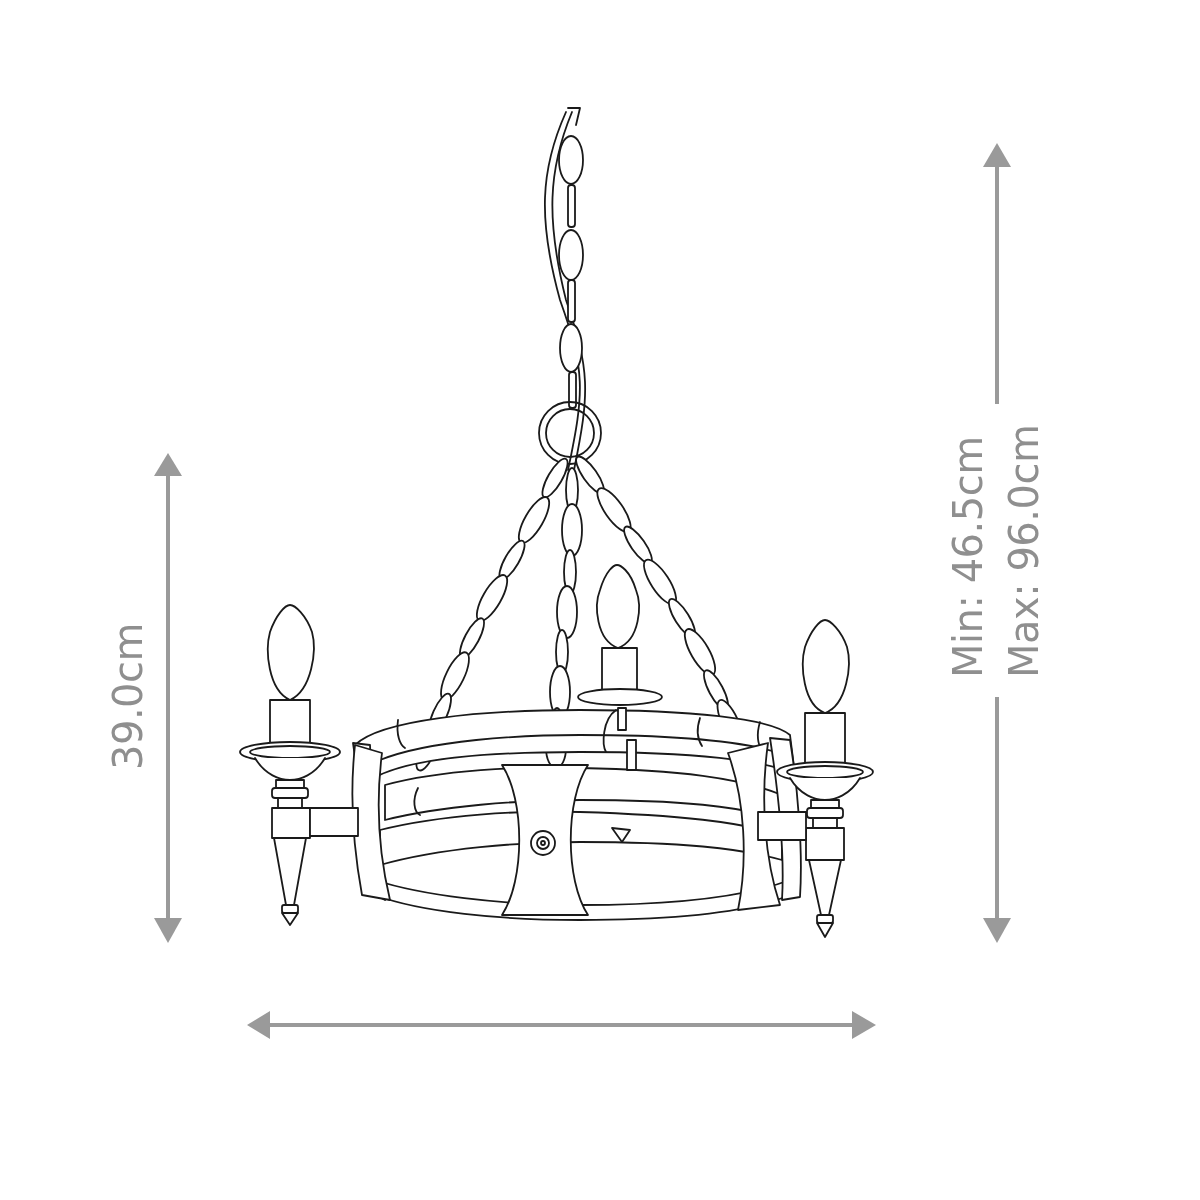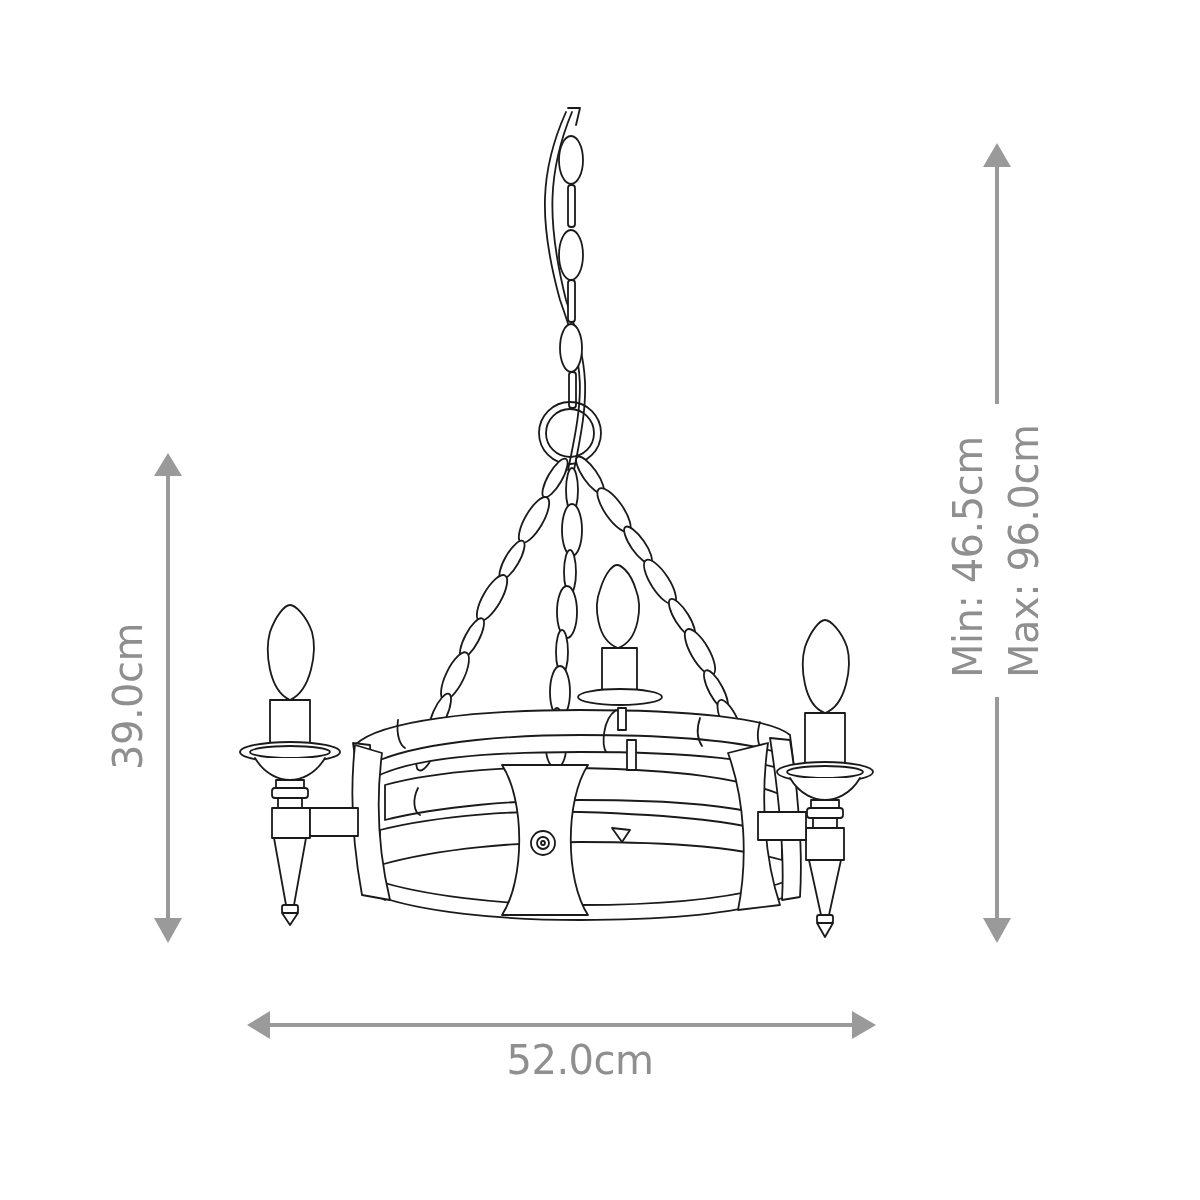--- a/index.html
+++ b/index.html
@@ -165,17 +165,16 @@
       <rect class="ln" x="806" y="828" width="38" height="32"></rect>
       <rect class="ln" x="758" y="812" width="48" height="28"></rect>
       <path class="ln" d="M809,860 L841,860 L829,915 L821,915 Z"></path>
       <g>
         <rect class="ln" x="817" y="915" width="16" height="8" rx="2"></rect>
         <path class="ln" d="M817,923 L833,923 L825,937 Z"></path>
       </g>
     </g>
   </svg>
 
-  <div class="dim-label label-width">52.0cm</div>
   <div class="dim-label label-height vert">39.0cm</div>
   <div class="dim-label label-min vert">Min: 46.5cm</div>
   <div class="dim-label label-max vert">Max: 96.0cm</div>
 </div>
 
 </body></html>

